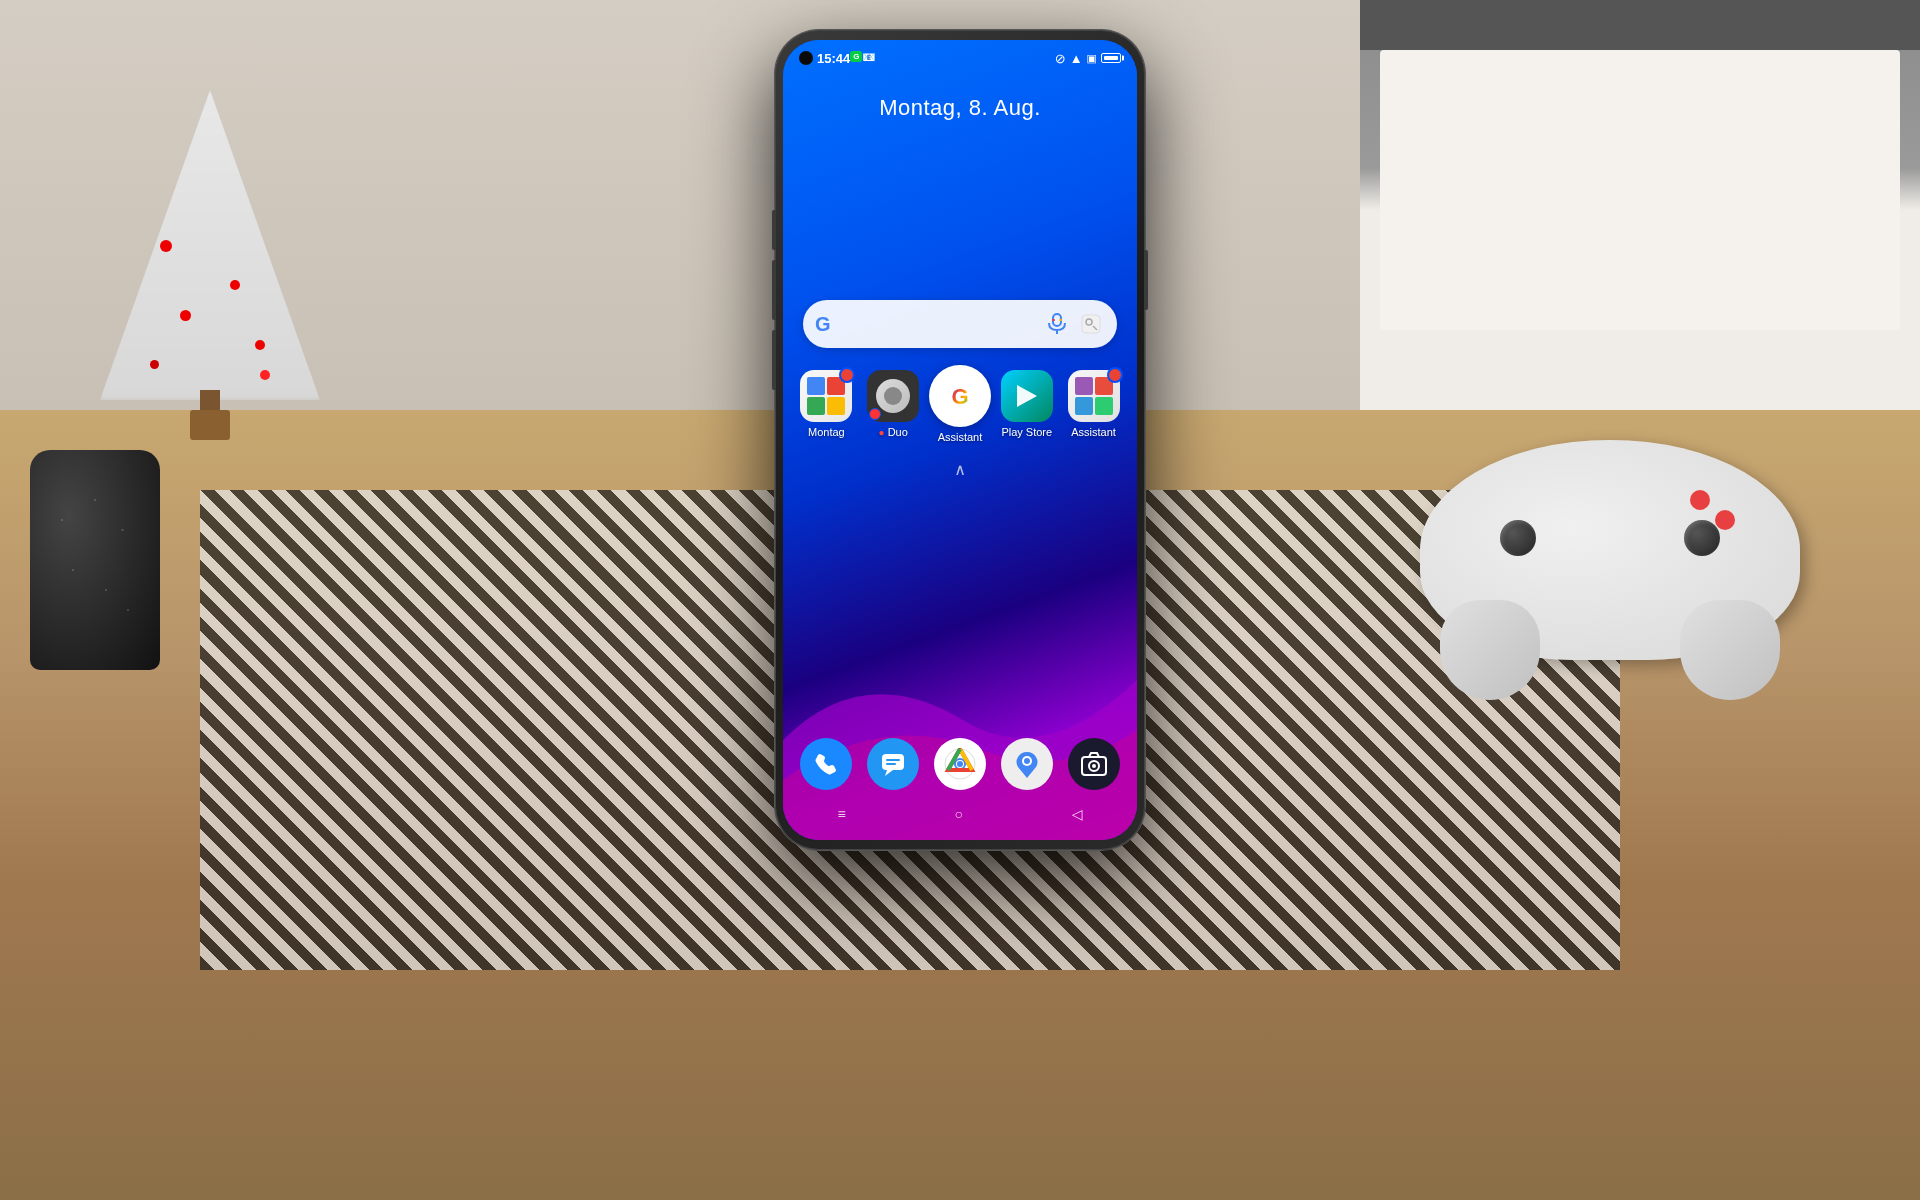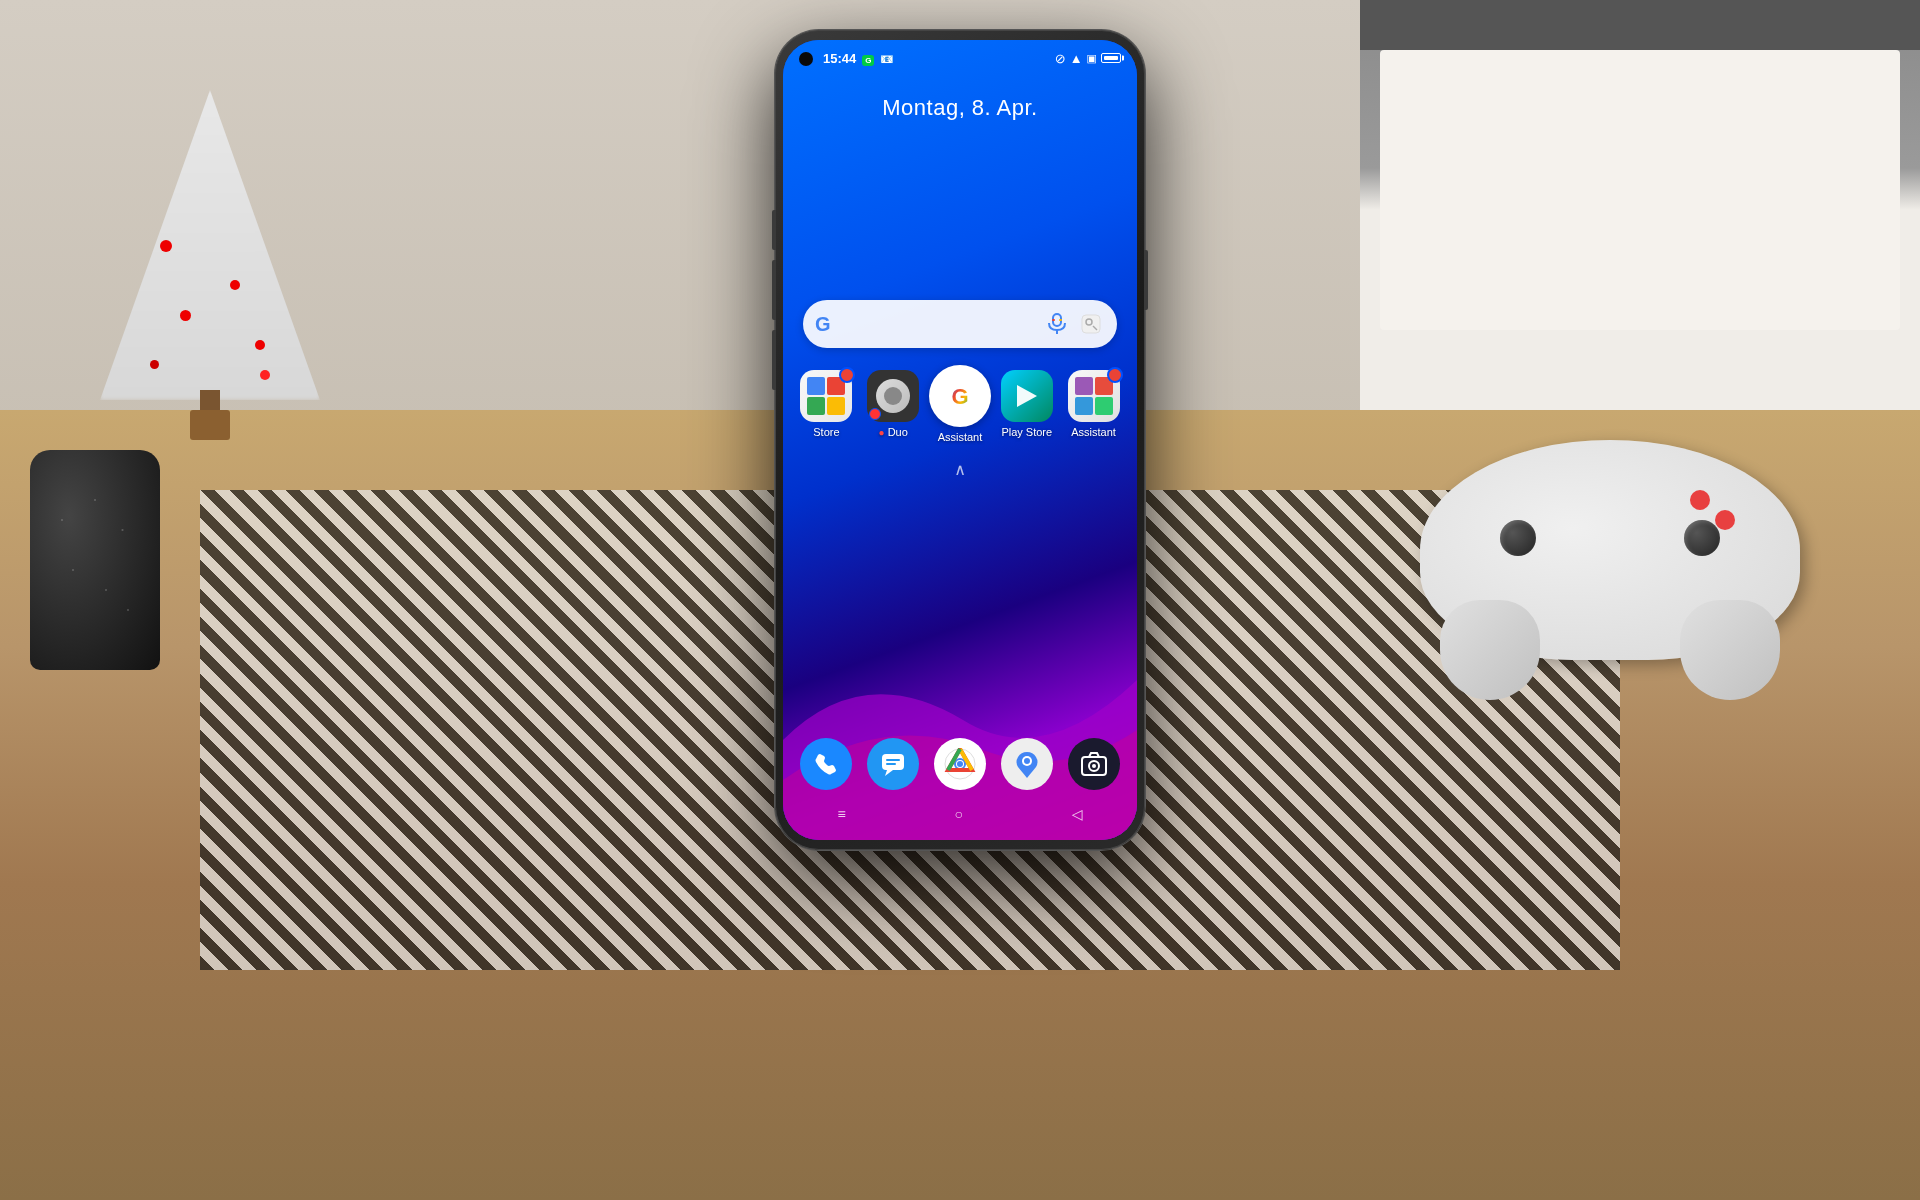--- a/index.html
+++ b/index.html
@@ -249,22 +249,21 @@
       top: 0; left: 0; right: 0;
       height: 36px;
       display: flex;
       align-items: center;
       padding: 0 16px;
       justify-content: space-between;
       z-index: 10;
     }
     .status-left {
       display: flex;
-      align-items: flex-end;
-      gap: 6px;
+      align-items: flex-start;
     }
     .status-right {
       display: flex;
       align-items: center;
       gap: 4px;
     }
     .camera-hole {
       width: 14px;
       height: 14px;
       background: #0a0a0a;
@@ -579,21 +578,21 @@
             <span class="status-icon" style="font-size:13px;">▲</span>
             <span class="status-icon" style="font-size:11px;">▣</span>
             <div class="battery-icon">
               <div class="battery-body">
                 <div class="battery-fill"></div>
               </div>
             </div>
           </div>
         </div>
 
-        <div class="phone-date">Montag, 8. Apr.</div>
+        <div class="phone-date">Montag, 8. Aug.</div>
 
         <div class="search-bar">
           <div class="search-g-logo">
             <span class="search-g-b">G</span>
           </div>
           <div class="search-spacer"></div>
           <div class="search-mic">
             <svg width="18" height="22" viewBox="0 0 18 22">
               <rect x="5" y="1" width="8" height="12" rx="4" fill="none" stroke="#4285F4" stroke-width="2"></rect>
               <path d="M1 10 Q1 17 9 17 Q17 17 17 10" fill="none" stroke="#4285F4" stroke-width="2"></path>
@@ -616,21 +615,21 @@
           <div class="app-item">
             <div class="app-icon" style="position:relative;">
               <div style="width:52px;height:52px;background:linear-gradient(135deg,#f8f8f8,#e8e8e8);border-radius:14px;display:grid;grid-template-columns:1fr 1fr;grid-template-rows:1fr 1fr;gap:2px;padding:7px;">
                 <div style="background:#4285F4;border-radius:2px;"></div>
                 <div style="background:#EA4335;border-radius:2px;"></div>
                 <div style="background:#34A853;border-radius:2px;"></div>
                 <div style="background:#FBBC05;border-radius:2px;"></div>
               </div>
               <div style="position:absolute;top:-3px;right:-3px;width:16px;height:16px;background:#ea4335;border-radius:50%;border:2px solid #0050ff;"></div>
             </div>
-            <span class="app-label">Store</span>
+            <span class="app-label">Montag</span>
           </div>
 
           <div class="app-item">
             <div class="app-icon" style="position:relative;">
               <div style="width:52px;height:52px;background:#333;border-radius:14px;display:flex;align-items:center;justify-content:center;overflow:hidden;">
                 <div style="width:34px;height:34px;border-radius:50%;background:linear-gradient(135deg,#ddd,#bbb);display:flex;align-items:center;justify-content:center;">
                   <div style="width:18px;height:18px;border-radius:50%;background:#888;"></div>
                 </div>
               </div>
               <div style="position:absolute;bottom:2px;left:2px;width:12px;height:12px;background:#ff3333;border-radius:50%;border:1.5px solid #0050ff;"></div>

